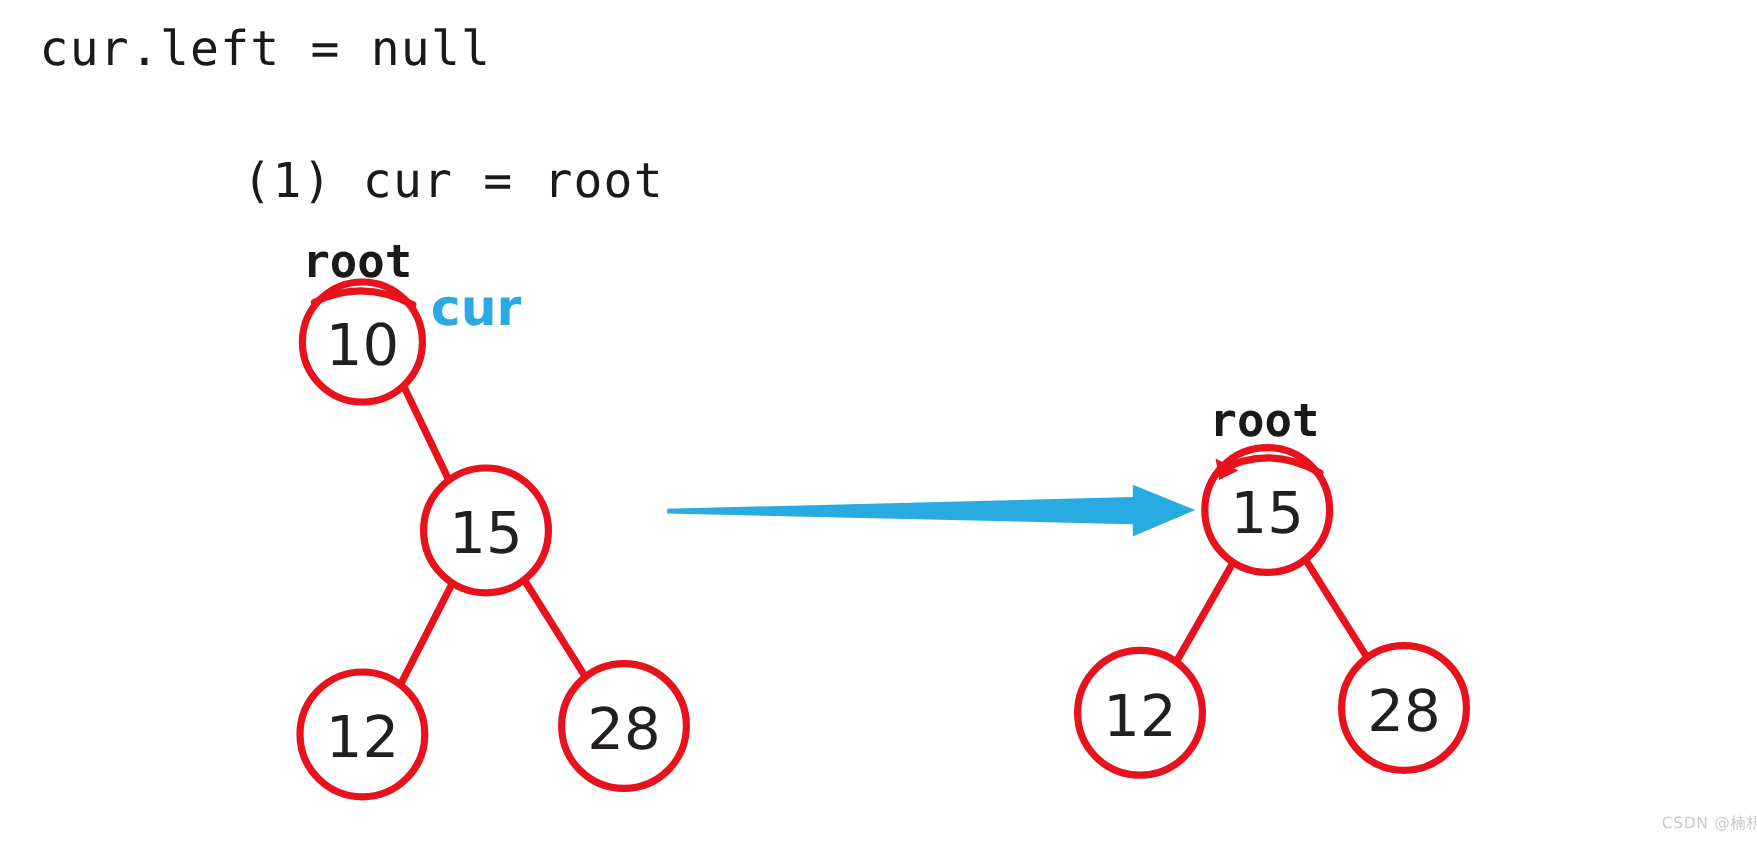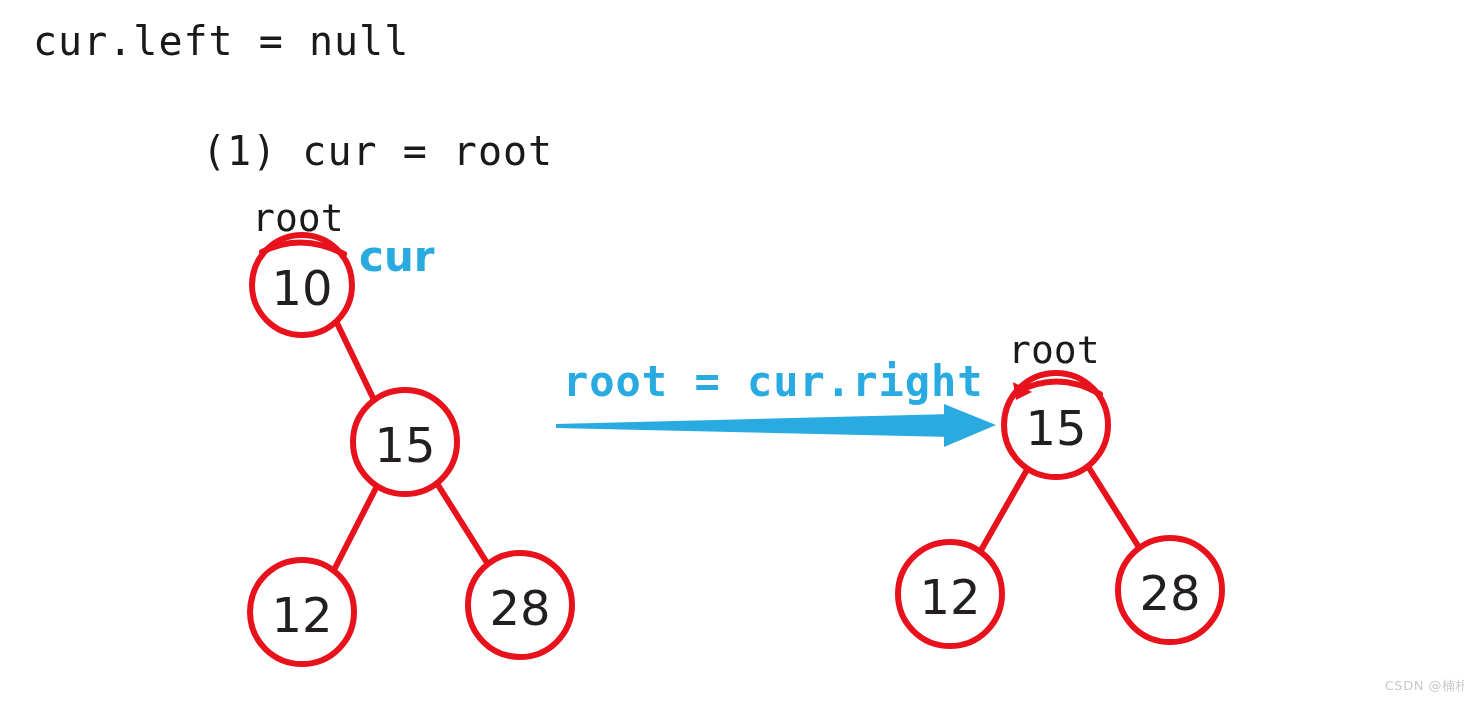--- a/index.html
+++ b/index.html
@@ -61,21 +61,21 @@
   #ptr-cur {
     left: 359px;
     top: 234px;
     font-size: 42px;
     line-height: 46px;
     color: #29abe2;
   }
   .root-label {
     position: absolute;
     font-family: "DejaVu Sans Mono", monospace;
-    font-weight: normal;
+    font-weight: bold;
     color: #1a1a1a;
     white-space: pre;
     font-size: 38px;
     line-height: 42px;
     letter-spacing: 0px;
     text-align: center;
   }
   #root-label-left { left: 252px; top: 197px; }
   #root-label-right { left: 1008px; top: 329px; }
 
@@ -176,18 +176,17 @@
 
       <path d="M 1017 392 Q 1058 370 1100 394" fill="none" stroke="#e8121c" stroke-width="6" stroke-linecap="round"></path>
       <polygon points="1013,382 1032,392 1016,400" fill="#e8121c"></polygon>
     </g>
   </svg>
 
   <div class="root-label" id="root-label-left">root</div>
 
   <div class="ptr-label" id="ptr-cur">cur</div>
 
-  <div class="op-label" id="op-root-cur-right">root = cur.right</div>
 
   <div class="root-label" id="root-label-right">root</div>
 
   <div id="watermark">CSDN @楠枬</div>
 </div>
 
 </body></html>

